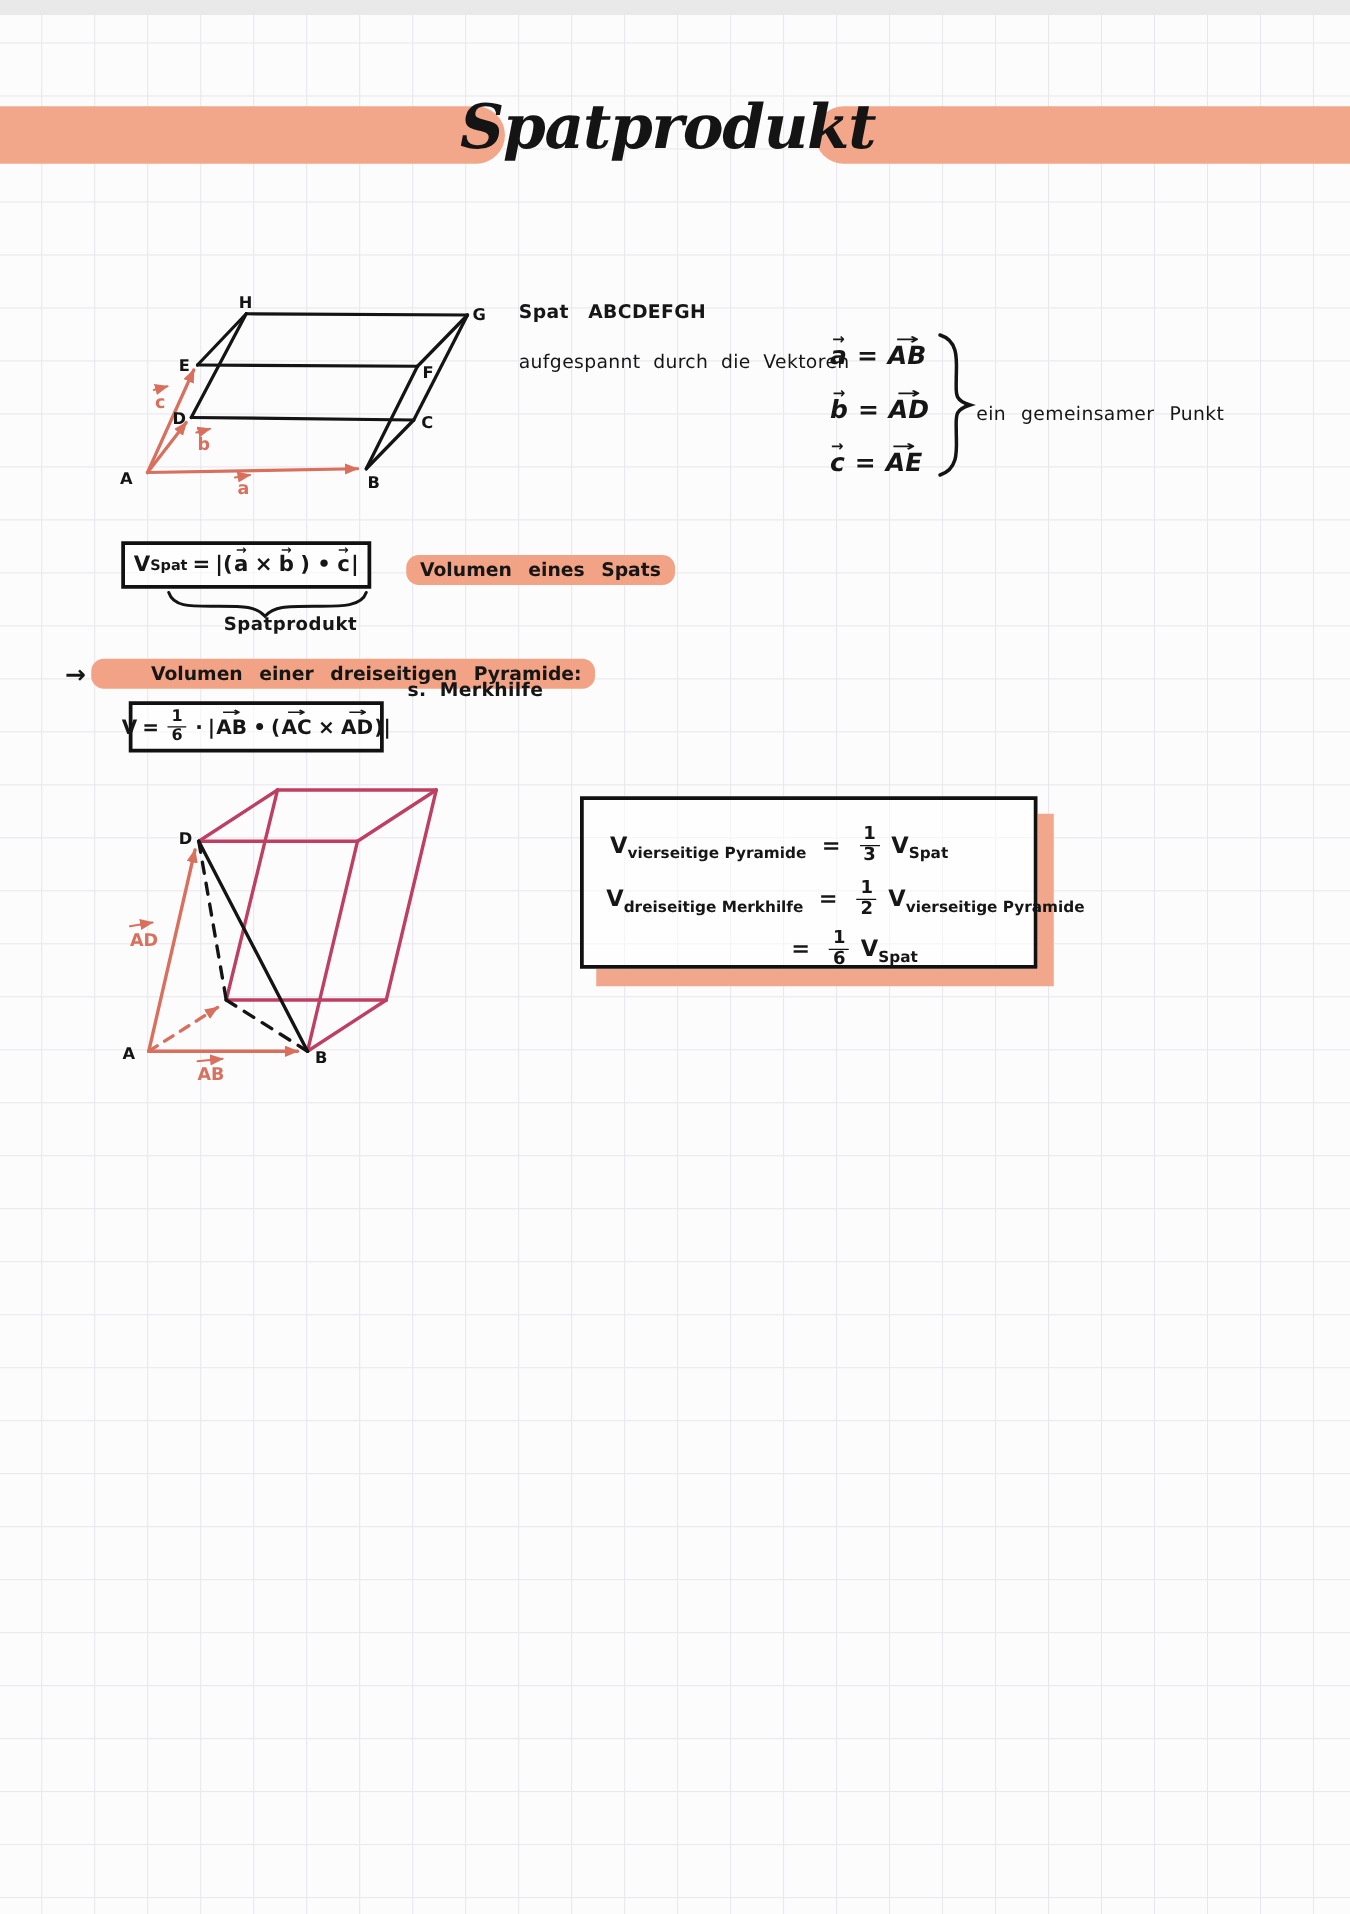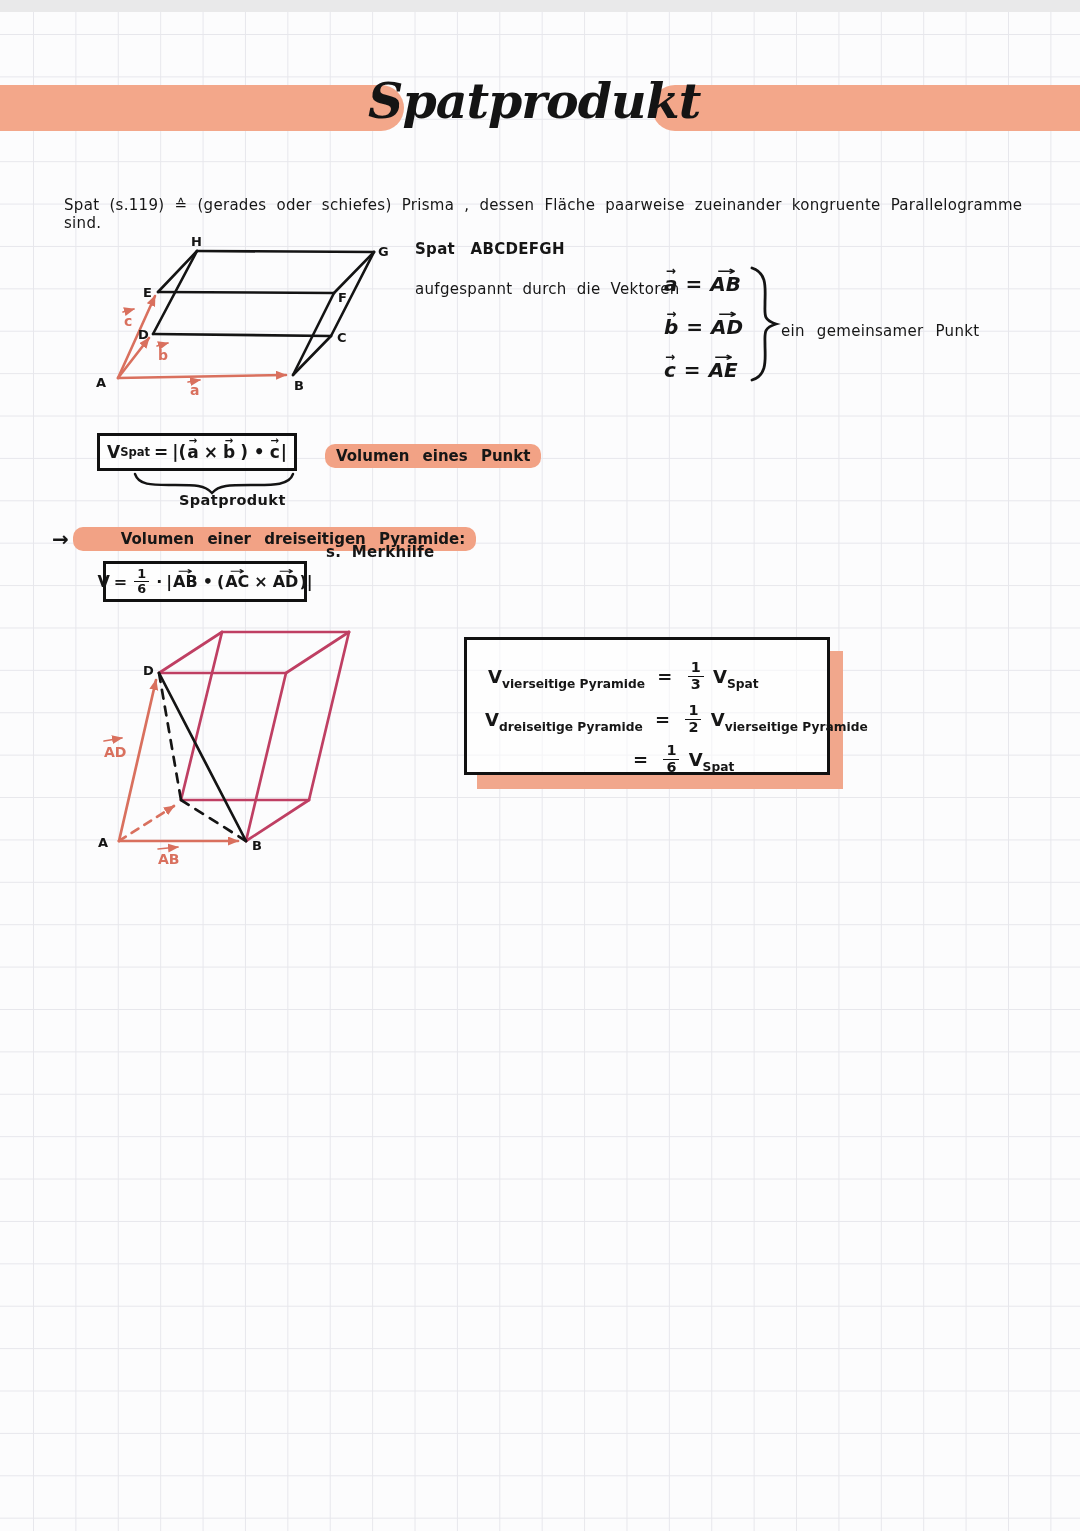--- a/index.html
+++ b/index.html
@@ -92,21 +92,20 @@
 </style>
 </head>
 <body>
 
 <div class="page">
 
   <div class="bar bar-left"></div>
   <div class="bar bar-right"></div>
   <div class="title">Spatprodukt</div>
 
-  <div class="abs hw def-line">Spat (s.119) ≙ (gerades oder schiefes) Prisma , dessen Fläche paarweise zueinander kongruente Parallelogramme sind.</div>
 
   <svg class="abs" style="left:88px; top:218px;" width="310" height="170" viewBox="0 0 310 170">
     <defs>
       <marker id="ah1" markerUnits="userSpaceOnUse" markerWidth="12" markerHeight="10" refX="10" refY="4.5" orient="auto">
         <path d="M0,0 L11,4.5 L0,9 z" fill="#d9705e"></path>
       </marker>
     </defs>
     <g stroke="#141414" stroke-width="2.6" stroke-linecap="round">
       <line x1="65" y1="104" x2="243" y2="106"></line>
       <line x1="70" y1="62" x2="246" y2="63"></line>
@@ -166,21 +165,21 @@
       <sub class="vsub">Spat</sub>
     <span class="gap">=</span>
     <span>|(</span>
     <span class="vec">a</span>
     <span class="gap">×</span>
     <span class="vec">b</span>
     <span class="gap">) •</span>
     <span class="vec">c</span>
     <span>|</span>
   </div>
-  <div class="caption-hl cap-spat">Volumen eines Punkt</div>
+  <div class="caption-hl cap-spat">Volumen eines Spats</div>
 
   <svg class="abs" style="left:133px; top:460px;" width="162" height="24" viewBox="0 0 162 24">
     <path d="M2,2 C6,14 20,13 42,13 C62,13 72,13 79,21 C86,13 96,13 118,13 C138,13 156,14 160,2" fill="none" stroke="#141414" stroke-width="2.4" stroke-linecap="round"></path>
   </svg>
   <div class="abs underbrace-label">Spatprodukt</div>
 
   <div class="pyr-head">
     <span class="pyr-arrow">→</span>
     <span class="caption-hl" style="position:static;padding-left:48px;">Volumen einer dreiseitigen Pyramide:</span>
   </div>
@@ -245,21 +244,21 @@
   </svg>
 
   <div class="vbox">
     <div class="vbox-line" style="left:21px; top:20px;">
       <span>V</span><sub class="vsub">vierseitige Pyramide</sub>
       <span class="eqs">=</span>
       <span class="frac"><span class="num">1</span><span class="den">3</span></span>
       <span>V</span><sub class="vsub">Spat</sub>
     </div>
     <div class="vbox-line" style="left:18px; top:63px;">
-      <span>V</span><sub class="vsub">dreiseitige Pyramide</sub>
+      <span>V</span><sub class="vsub">dreiseitige Merkhilfe</sub>
       <span class="eqs">=</span>
       <span class="frac"><span class="num">1</span><span class="den">2</span></span>
       <span>V</span><sub class="vsub">vierseitige Pyramide</sub>
     </div>
     <div class="vbox-line" style="left:160px; top:103px;">
       <span class="eqs">=</span>
       <span class="frac"><span class="num">1</span><span class="den">6</span></span>
       <span>V</span><sub class="vsub">Spat</sub>
     </div>
   </div>

